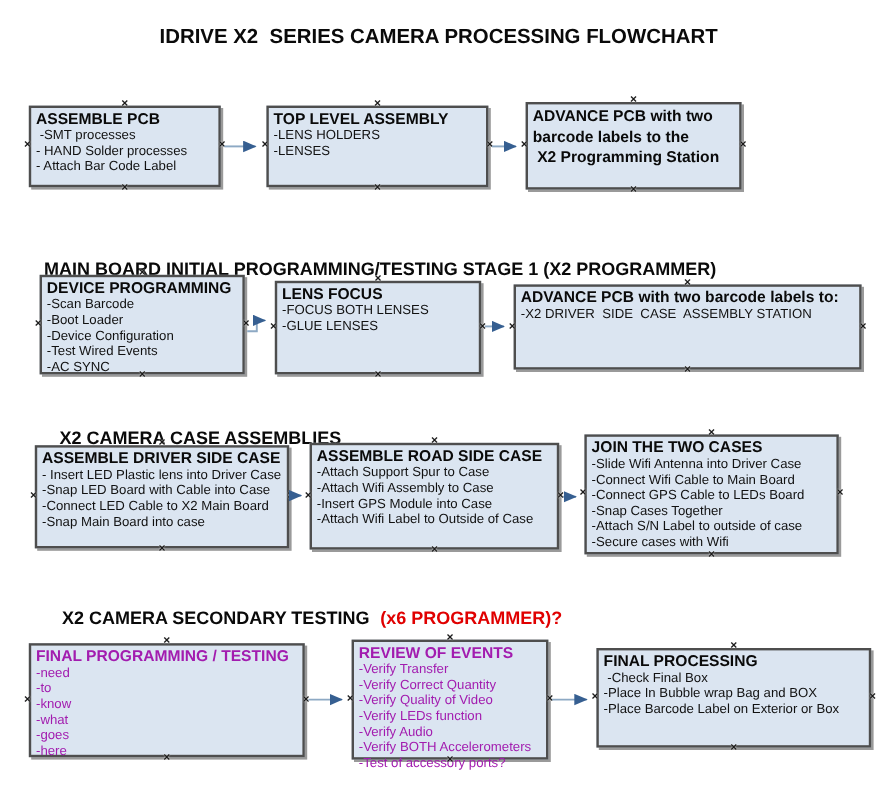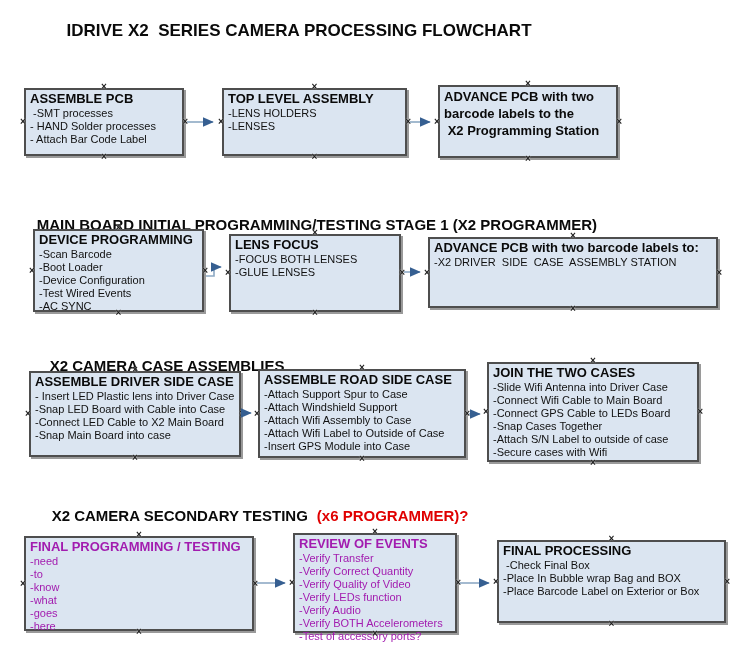--- a/index.html
+++ b/index.html
@@ -2,21 +2,21 @@
 <html><head>
 <meta charset="utf-8">
 <style>
   html,body{margin:0;padding:0;background:#ffffff;}
   #canvas{
     position:relative;width:747px;height:662px;background:#ffffff;
     font-family:"Liberation Sans","DejaVu Sans",sans-serif;color:#000;
     overflow:hidden;
   }
   .main-title{
-    position:absolute;top:21px;left:0;width:598px;text-align:center;
+    position:absolute;top:21px;left:0;width:598px;text-align:right;
     font-size:17px;font-weight:bold;white-space:pre;color:#0a0a0a;
   }
   .sec-header{
     position:absolute;font-size:15px;font-weight:bold;white-space:pre;color:#0a0a0a;
   }
   .sec-header .red-part{color:#e00000;margin-left:9px;white-space:pre;}
   #sec1-header{left:20px;top:58px;}
   #sec2-header{left:20px;top:199px;}
   #sec3-header{left:33px;top:340px;}
   #sec4-header{left:35px;top:490px;}
@@ -156,24 +156,23 @@
       </ul>
   <span class="anchor top">×</span>
       <span class="anchor bottom">×</span>
       <span class="anchor left">×</span>
       <span class="anchor right">×</span>
     </div>
   <div class="fc-box b32">
     <h3>ASSEMBLE ROAD SIDE CASE</h3>
     <ul>
         <li>-Attach Support Spur to Case</li>
-        <li>-Attach Windshield Support</li>
         <li>-Attach Wifi Assembly to Case</li>
+        <li>-Insert GPS Module into Case</li>
         <li>-Attach Wifi Label to Outside of Case</li>
-        <li>-Insert GPS Module into Case</li>
       </ul>
   <span class="anchor top">×</span>
       <span class="anchor bottom">×</span>
       <span class="anchor left">×</span>
       <span class="anchor right">×</span>
     </div>
   <div class="fc-box b33">
     <h3>JOIN THE TWO CASES</h3>
     <ul>
         <li>-Slide Wifi Antenna into Driver Case</li>

